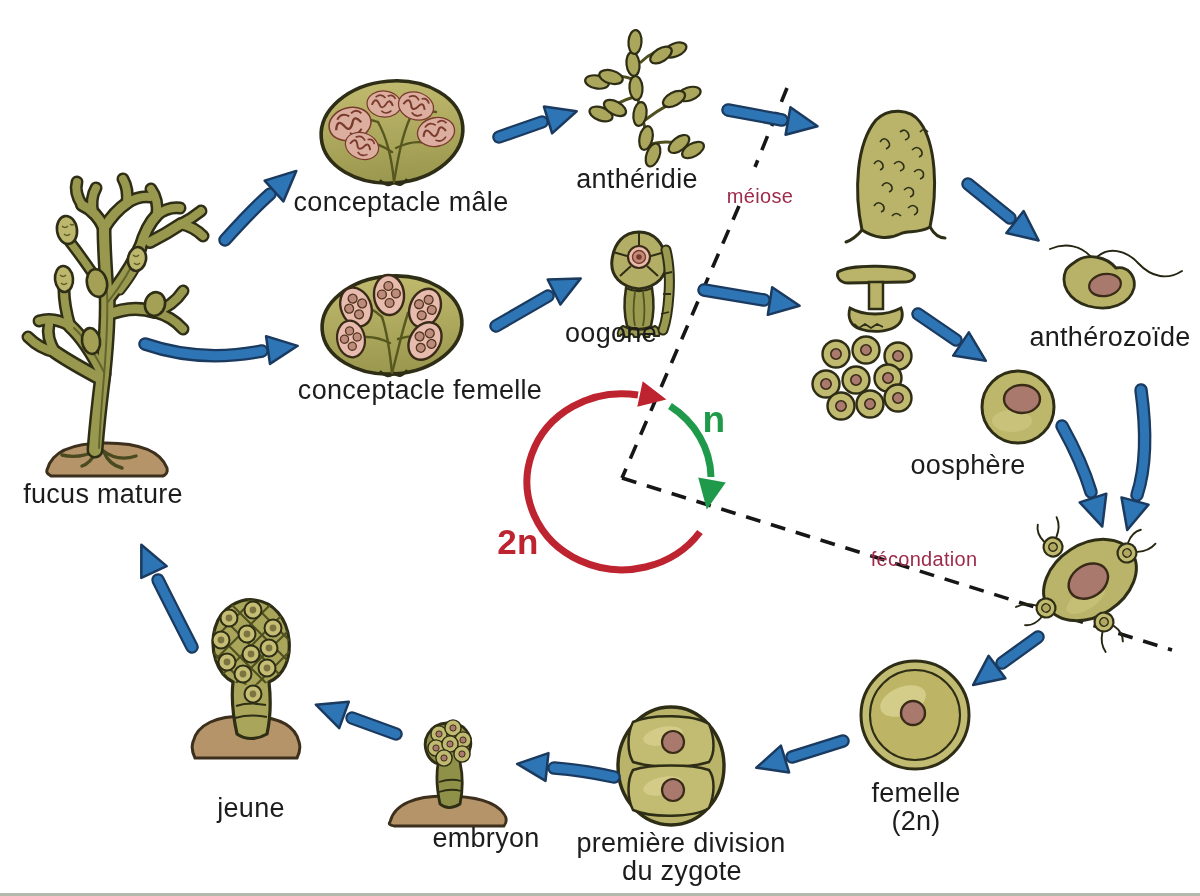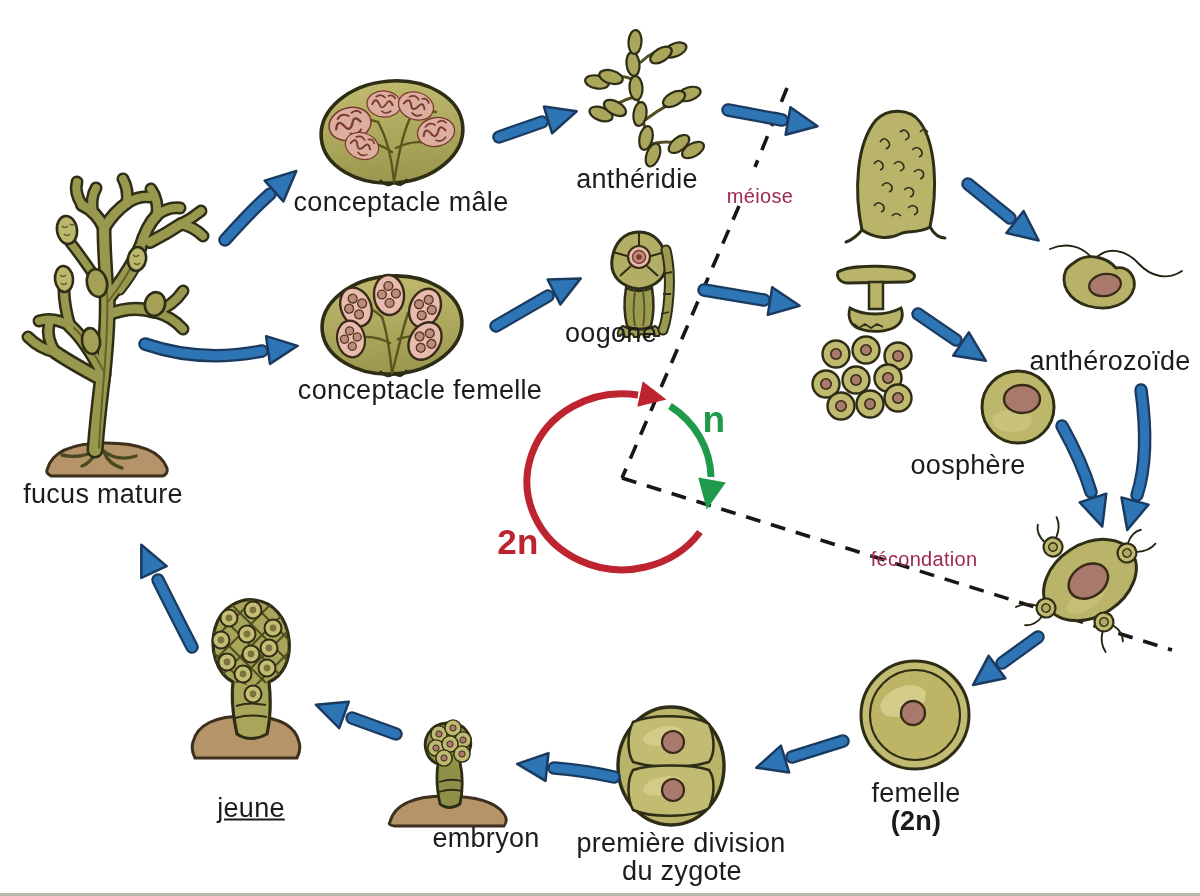--- a/index.html
+++ b/index.html
@@ -449,26 +449,26 @@
     <polygon class="hd" points="0,-14 30,0 0,14" transform="translate(154,572) rotate(245)"></polygon>
   </g>
 </svg>
 
   <div class="lbl" style="left:103px;top:494px;">fucus mature</div>
   <div class="lbl" style="left:401px;top:202px;">conceptacle mâle</div>
   <div class="lbl" style="left:637px;top:179px;">anthéridie</div>
   <div class="lbl proc" style="left:760px;top:196px;">méiose</div>
   <div class="lbl" style="left:420px;top:390px;">conceptacle femelle</div>
   <div class="lbl" style="left:611px;top:333px;">oogone</div>
-  <div class="lbl" style="left:1110px;top:337px;margin-top:24px;">anthérozoïde</div>
+  <div class="lbl" style="left:1110px;top:337px;">anthérozoïde</div>
   <div class="lbl" style="left:968px;top:465px;">oosphère</div>
   <div class="lbl proc" style="left:924px;top:559px;">fécondation</div>
   <div class="lbl" style="left:916px;top:793px;">femelle</div>
-  <div class="lbl" style="left:916px;top:821px;font-weight:bold;">(2n)</div>
+  <div class="lbl" style="left:916px;top:821px;">(2n)</div>
   <div class="lbl" style="left:681px;top:843px;">première division</div>
   <div class="lbl" style="left:682px;top:846px;margin-top:25px;">du zygote</div>
   <div class="lbl" style="left:450px;top:838px;margin-left:36px;">embryon</div>
-  <div class="lbl" style="left:251px;top:808px;text-decoration:underline;">jeune</div>
+  <div class="lbl" style="left:251px;top:808px;">jeune</div>
   <div class="lbl ploidy-n" style="left:714px;top:420px;">n</div>
   <div class="lbl ploidy-2n" style="left:518px;top:542px;">2n</div>
 
   <div class="bottom-strip"></div>
 </div>
 
 </body></html>

